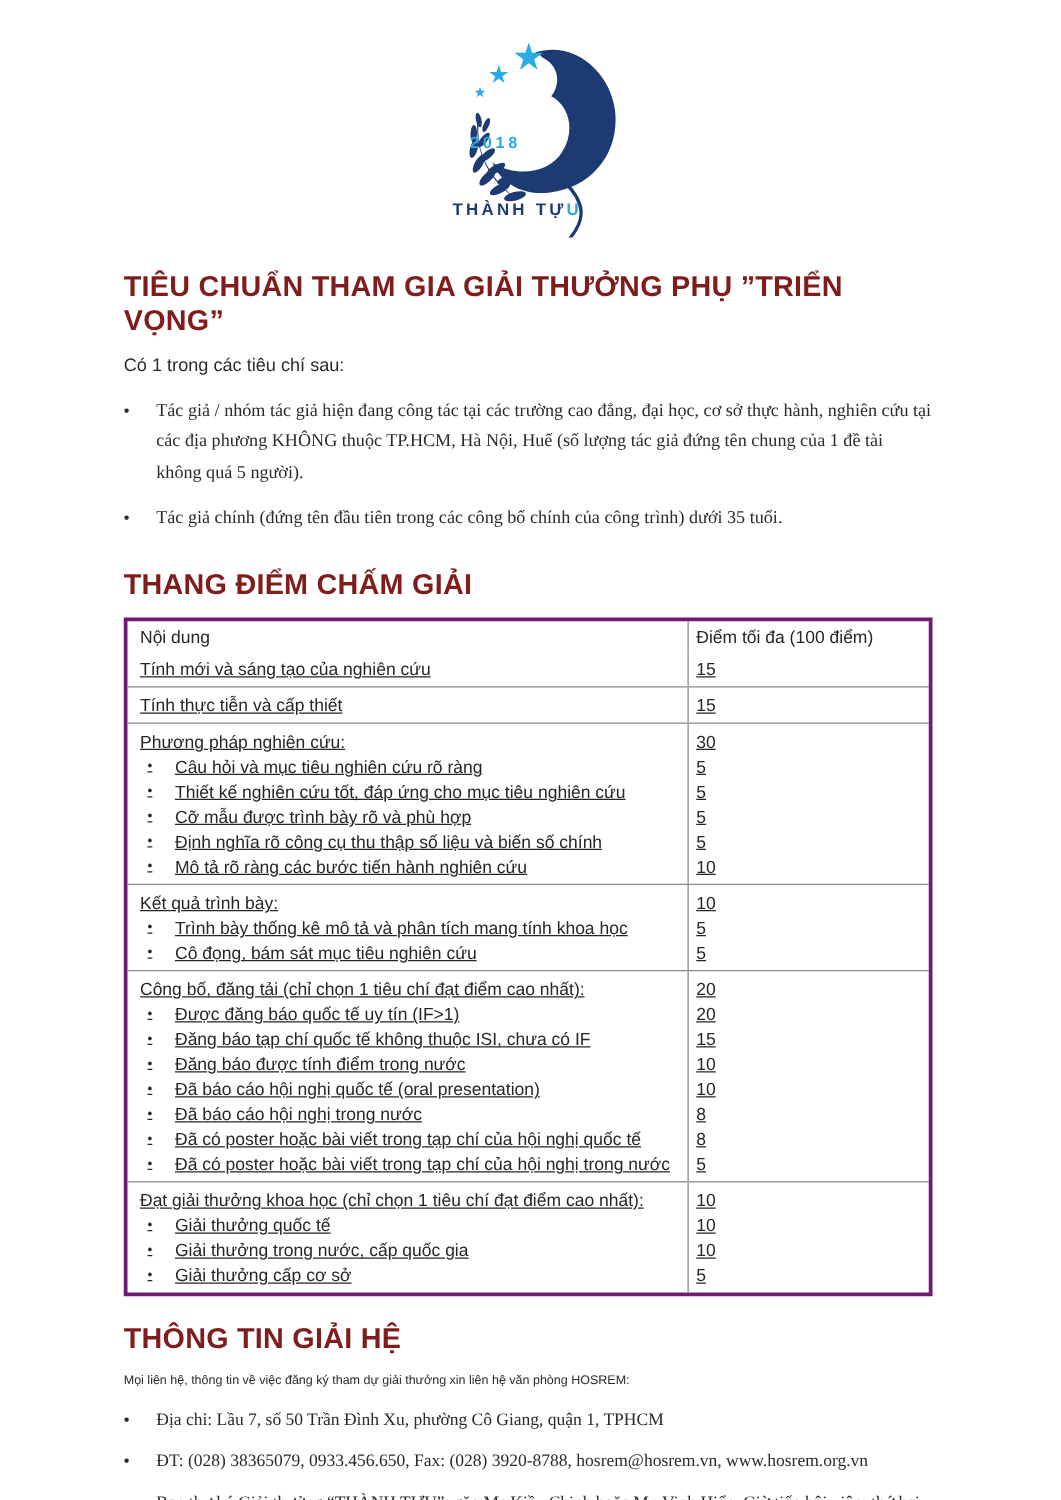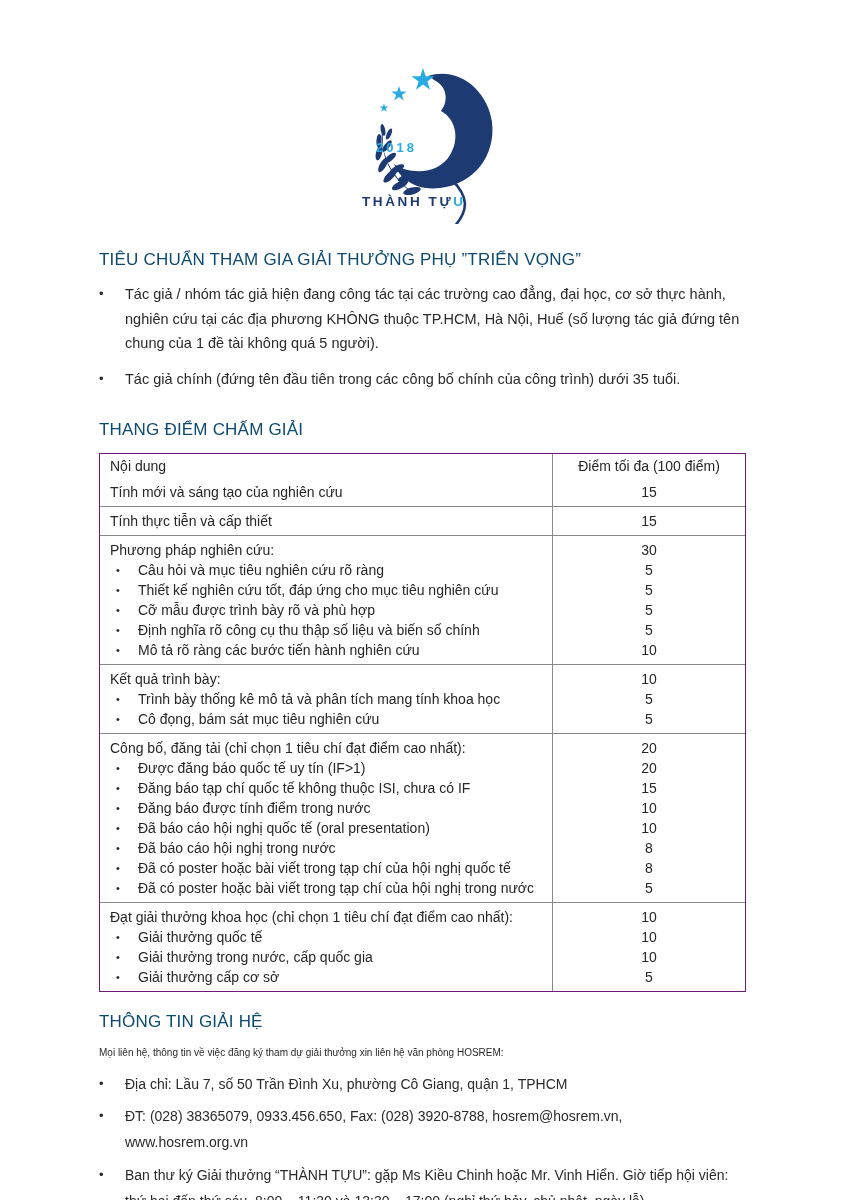--- a/index.html
+++ b/index.html
@@ -2,41 +2,41 @@
 <html><head>
 <meta charset="utf-8">
 <style>
   html,body{margin:0;padding:0;background:#ffffff;}
   body{width:849px;height:1200px;overflow:hidden;
        font-family:"Liberation Sans",sans-serif;color:#2a2a2a;}
   .page{position:relative;width:849px;height:1200px;box-sizing:border-box;
         padding:0 103px 0 99px;background:#fff;}
 
   
-  .logo-wrap{display:flex;justify-content:center;padding-top:62px;}
+  .logo-wrap{display:flex;justify-content:center;padding-top:28px;}
   .logo-wrap svg{display:block;}
 
   
-  .h-main{font-size:17px;font-weight:normal;color:#0c4a6e;letter-spacing:.2px;
+  .h-main{font-size:23px;font-weight:bold;color:#7f1d1d;letter-spacing:.2px;
           margin:26px 0 0 0;}
   .intro{font-size:14.5px;margin:13px 0 0 0;line-height:1.5;}
 
   
   .blist{margin-top:12px;}
   .bitem{display:flex;margin-bottom:11px;font-size:14.5px;line-height:1.7;}
   .bglyph{width:26px;flex-shrink:0;font-size:13px;line-height:1.85;}
-  .btext{flex:1;}
-
-  
-  .score-table{margin-top:13px;border:1px solid #701a75;font-size:14px;color:#262626;}
+  .btext{flex:1;font-family:Liberation Serif, serif;}
+
+  
+  .score-table{margin-top:13px;border:3px solid #701a75;font-size:14px;color:#262626;}
   .t-row{display:flex;border-top:1px solid #888;}
   .t-row:first-child{border-top:none;}
   .t-left{flex:1;padding:4px 10px;border-right:1px solid #888;}
-  .t-right{width:180px;padding:4px 6px;text-align:center;}
-  .t-line,.t-score{line-height:20px;}
+  .t-right{width:180px;padding:4px 6px;text-align:left;}
+  .t-line,.t-score{line-height:20px;text-decoration:underline;}
   .t-line.sub{display:flex;}
   .t-line.sub .tb{width:22px;flex-shrink:0;text-align:left;font-size:11px;line-height:20px;padding-left:6px;}
   .t-line.sub .tt{flex:1;}
 
   
   .contact .bitem{margin-bottom:7px;line-height:1.85;font-size:14px;}
   .contact .intro{font-size:10px;}
 </style>
 </head>
 <body>
@@ -84,20 +84,21 @@
         <path transform="translate(36,46) scale(4.6)" d="M0,-1 L0.2245,-0.309 L0.951,-0.309 L0.3633,0.118 L0.5878,0.809 L0,0.382 L-0.5878,0.809 L-0.3633,0.118 L-0.951,-0.309 L-0.2245,-0.309 Z"></path>
       </g>
 
       <text x="28" y="90" font-size="13" font-weight="bold" letter-spacing="3" fill="#29abe2">2018</text>
 
       <text x="14" y="144" font-size="13.5" font-weight="bold" letter-spacing="2.6" fill="#1e3a72"><tspan>THÀNH TỰ</tspan><tspan fill="#29abe2">U</tspan></text>
     </svg>
   </div>
 
   <h1 class="h-main">TIÊU CHUẨN THAM GIA GIẢI THƯỞNG PHỤ ”TRIỂN VỌNG”</h1>
+  <p class="intro">Có 1 trong các tiêu chí sau:</p>
   <div class="blist" id="criteria-list">
       <div class="bitem">
         <span class="bglyph">•</span>
         <span class="btext">Tác giả / nhóm tác giả hiện đang công tác tại các trường cao đẳng, đại học, cơ sở thực hành, nghiên cứu tại các địa phương KHÔNG thuộc TP.HCM, Hà Nội, Huế (số lượng tác giả đứng tên chung của 1 đề tài không quá 5 người).</span>
       </div>
       <div class="bitem">
         <span class="bglyph">•</span>
         <span class="btext">Tác giả chính (đứng tên đầu tiên trong các công bố chính của công trình) dưới 35 tuổi.</span>
       </div>
     </div>

